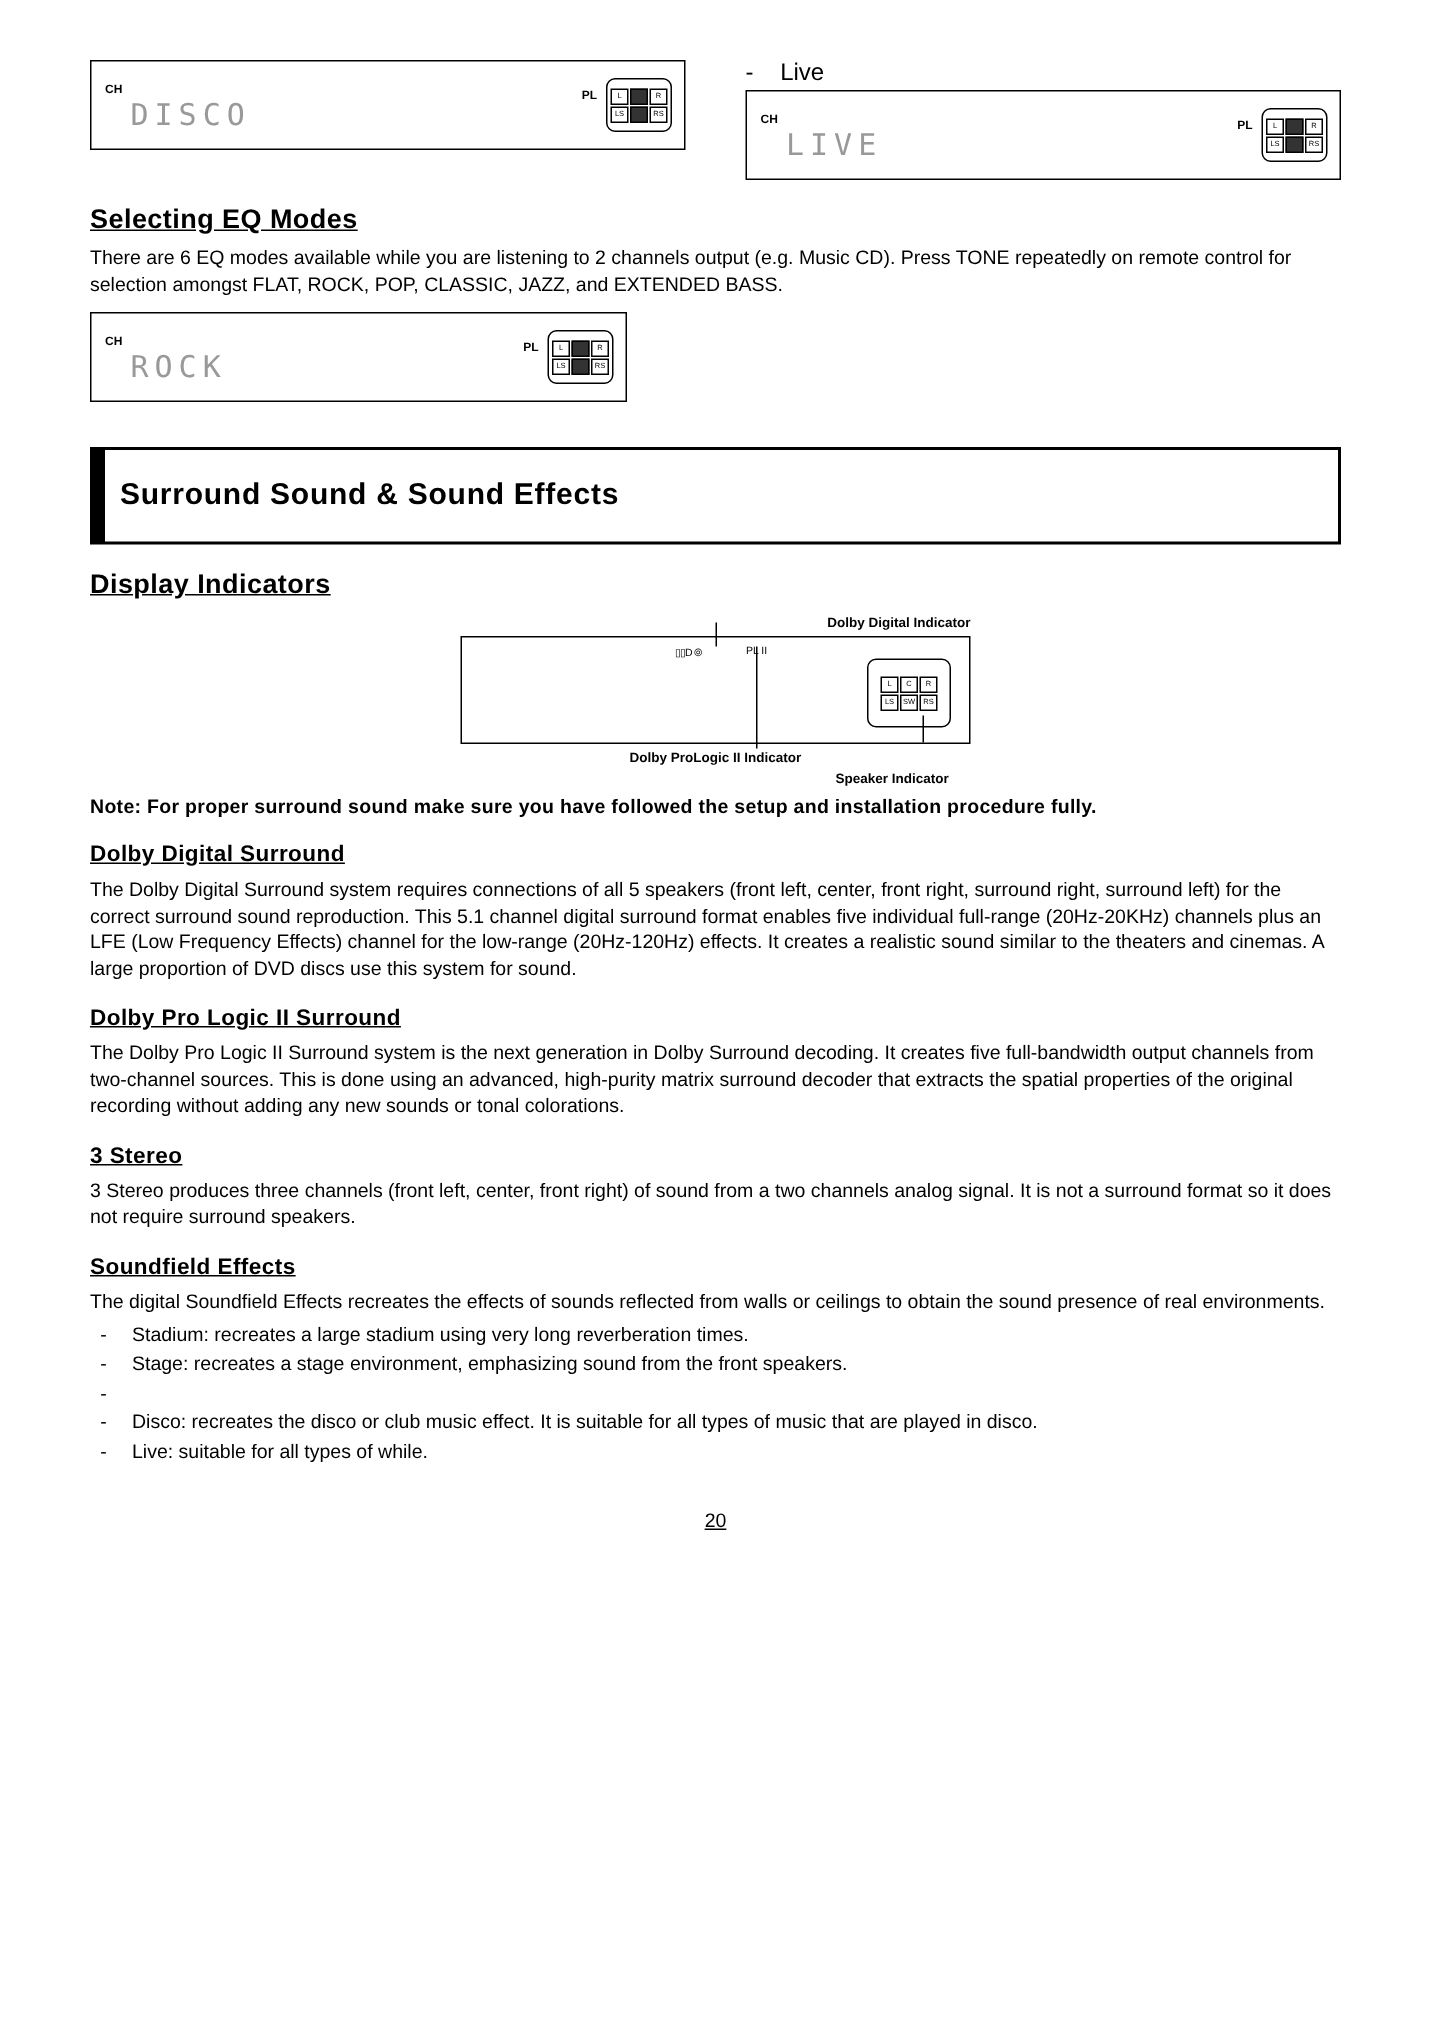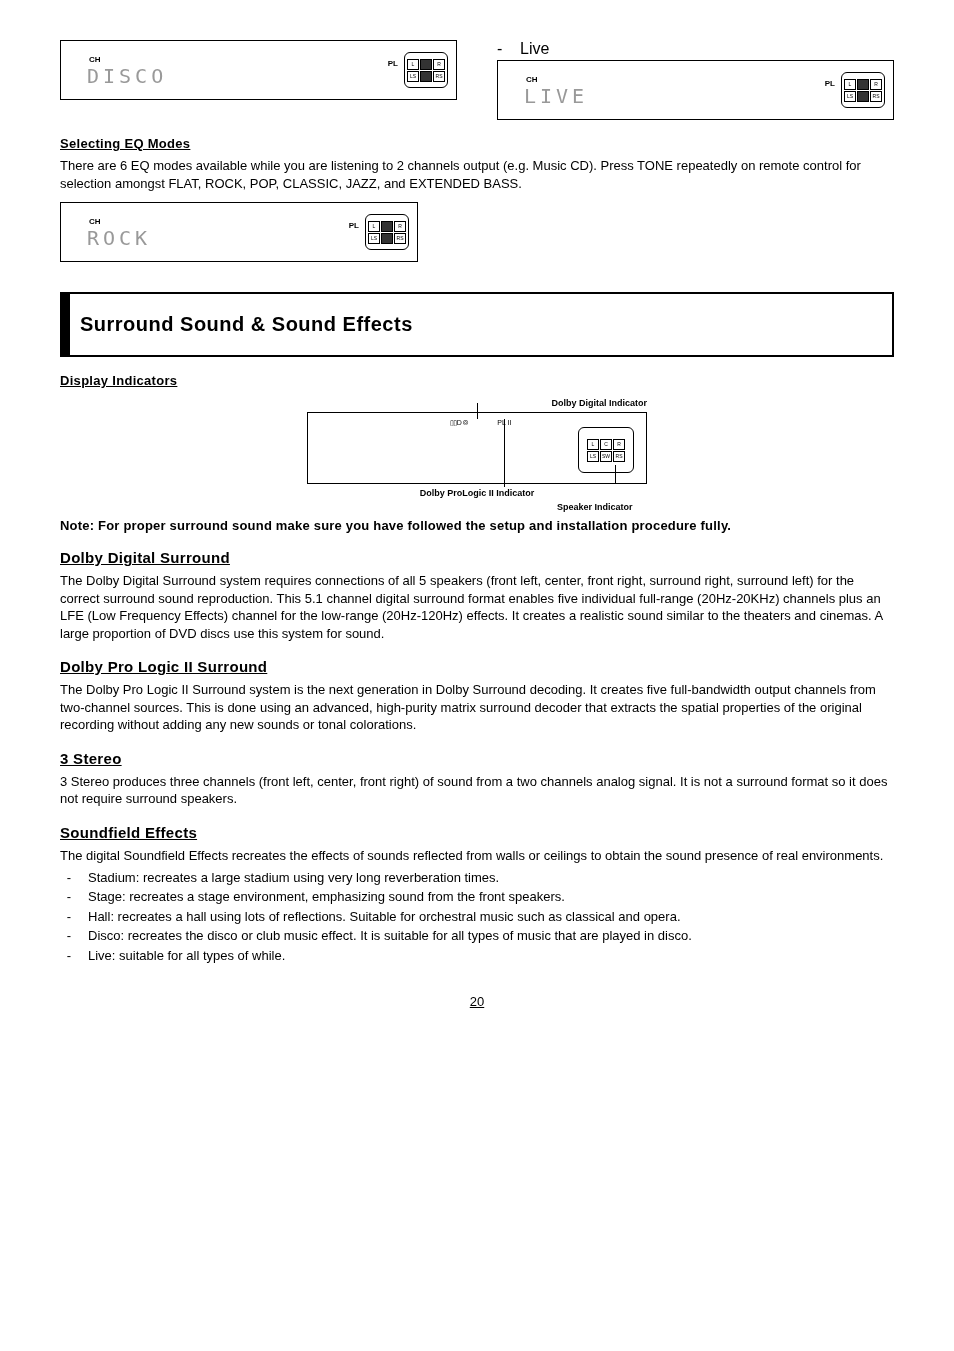--- a/index.html
+++ b/index.html
@@ -37,21 +37,21 @@
   .display-box.small { width: 340px; }
   .lcd-left {
     flex: 1;
     display: flex;
     flex-direction: column;
     gap: 2px;
   }
   .ch {
     font-size: 8px;
     font-weight: bold;
-    margin-left: 20px;
+    margin-left: 1px;
   }
   .pl {
     font-size: 8px;
     font-weight: bold;
     position: absolute;
     right: 58px;
     top: 18px;
   }
   .dotmatrix {
     font-family: monospace;
@@ -80,21 +80,21 @@
     width: 10px;
     height: 9px;
     border: 1px solid #000;
     display: flex;
     align-items: center;
     justify-content: center;
     font-size: 5px;
   }
   .sp.mid { background: #333; color:#fff;}
   .h-underline {
-    font-size: 13px;
+    font-size: 18px;
     font-weight: bold;
     text-decoration: underline;
     margin: 16px 0 6px 0;
     font-family: Arial, sans-serif;
     letter-spacing: 0.3px;
   }
   .h-underline.small {
     font-size: 15px;
   }
   .para {
@@ -266,21 +266,20 @@
 <div class="list-row">
   <div class="dash">-</div>
   <div>Stadium: recreates a large stadium using very long reverberation times.</div>
 </div>
 <div class="list-row">
   <div class="dash">-</div>
   <div>Stage: recreates a stage environment, emphasizing sound from the front speakers.</div>
 </div>
 <div class="list-row">
   <div class="dash">-</div>
-  <div>Hall: recreates a hall using lots of reflections.  Suitable for orchestral music such as classical and opera.</div>
 </div>
 <div class="list-row">
   <div class="dash">-</div>
   <div>Disco: recreates the disco or club music effect.  It is suitable for all types of music that are played in disco.</div>
 </div>
 <div class="list-row">
   <div class="dash">-</div>
   <div>Live: suitable for all types of while.</div>
 </div>
 

